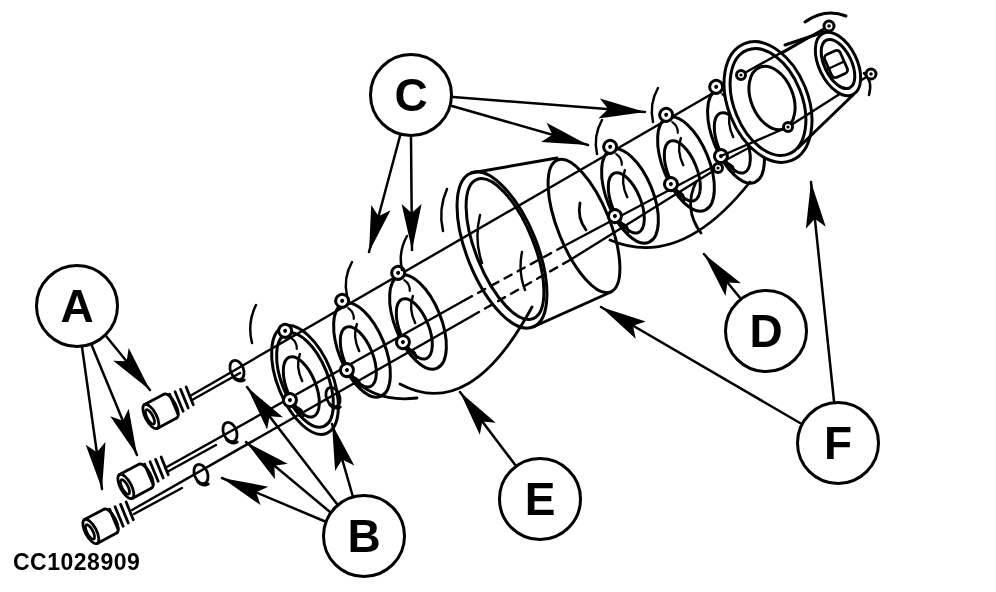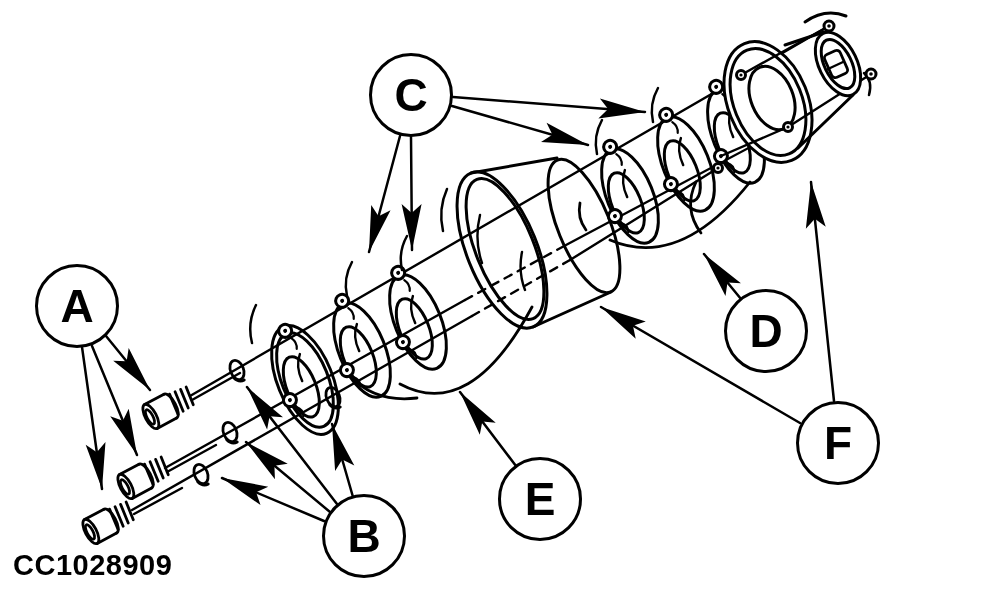--- a/index.html
+++ b/index.html
@@ -15,21 +15,21 @@
   .callout {
     position:absolute; width:84px; height:84px;
     border:3.5px solid var(--ink); border-radius:50%;
     background:var(--paper); color:var(--ink);
     display:flex; align-items:center; justify-content:center;
     font-weight:700; font-size:46px; line-height:1;
     font-family:"Liberation Sans", sans-serif;
   }
   .part-code {
     position:absolute; left:13px; top:549px;
-    font-weight:700; font-size:29px; letter-spacing:0.5px;
+    font-weight:700; font-size:23px; letter-spacing:0.5px;
     color:var(--ink); font-family:"Liberation Sans", sans-serif;
   }
 </style>
 </head>
 <body>
 
 <div class="stage">
 
 <svg class="drawing" width="996" height="592" viewBox="0 0 996 592" fill="none" stroke="currentColor" stroke-width="3" stroke-linecap="round" stroke-linejoin="round">
 

